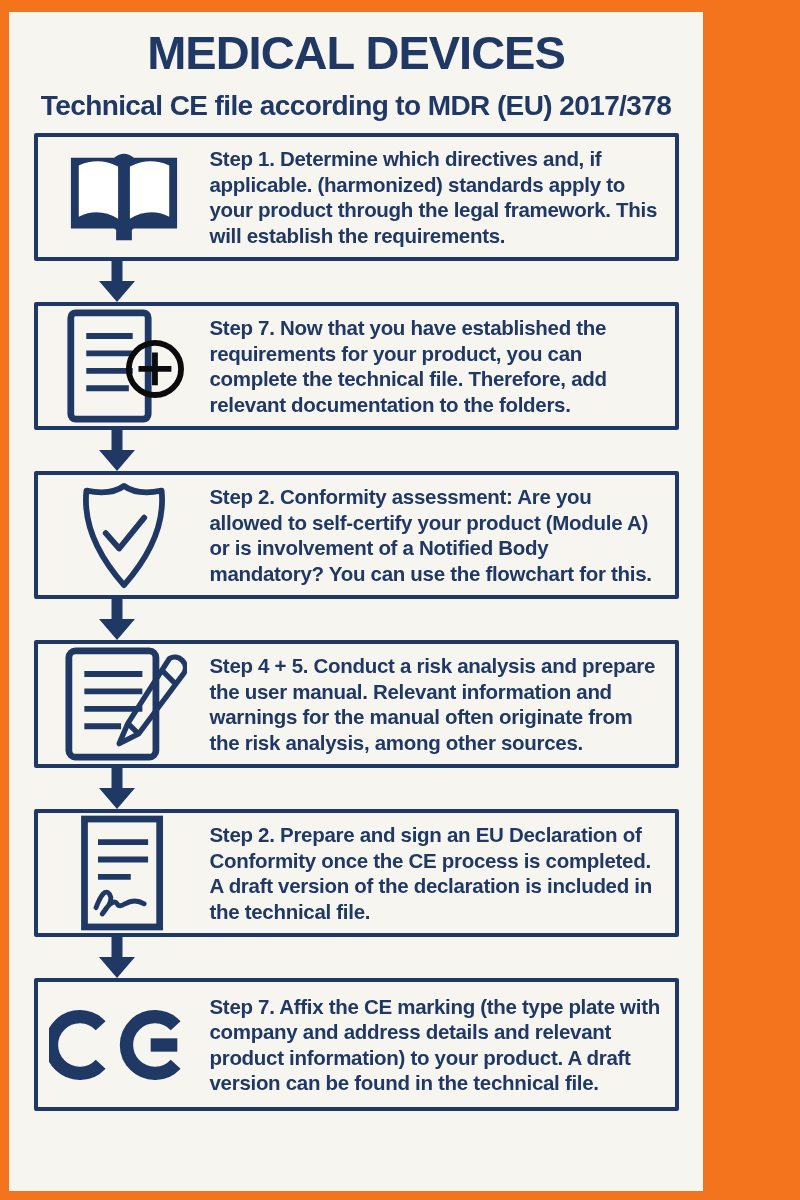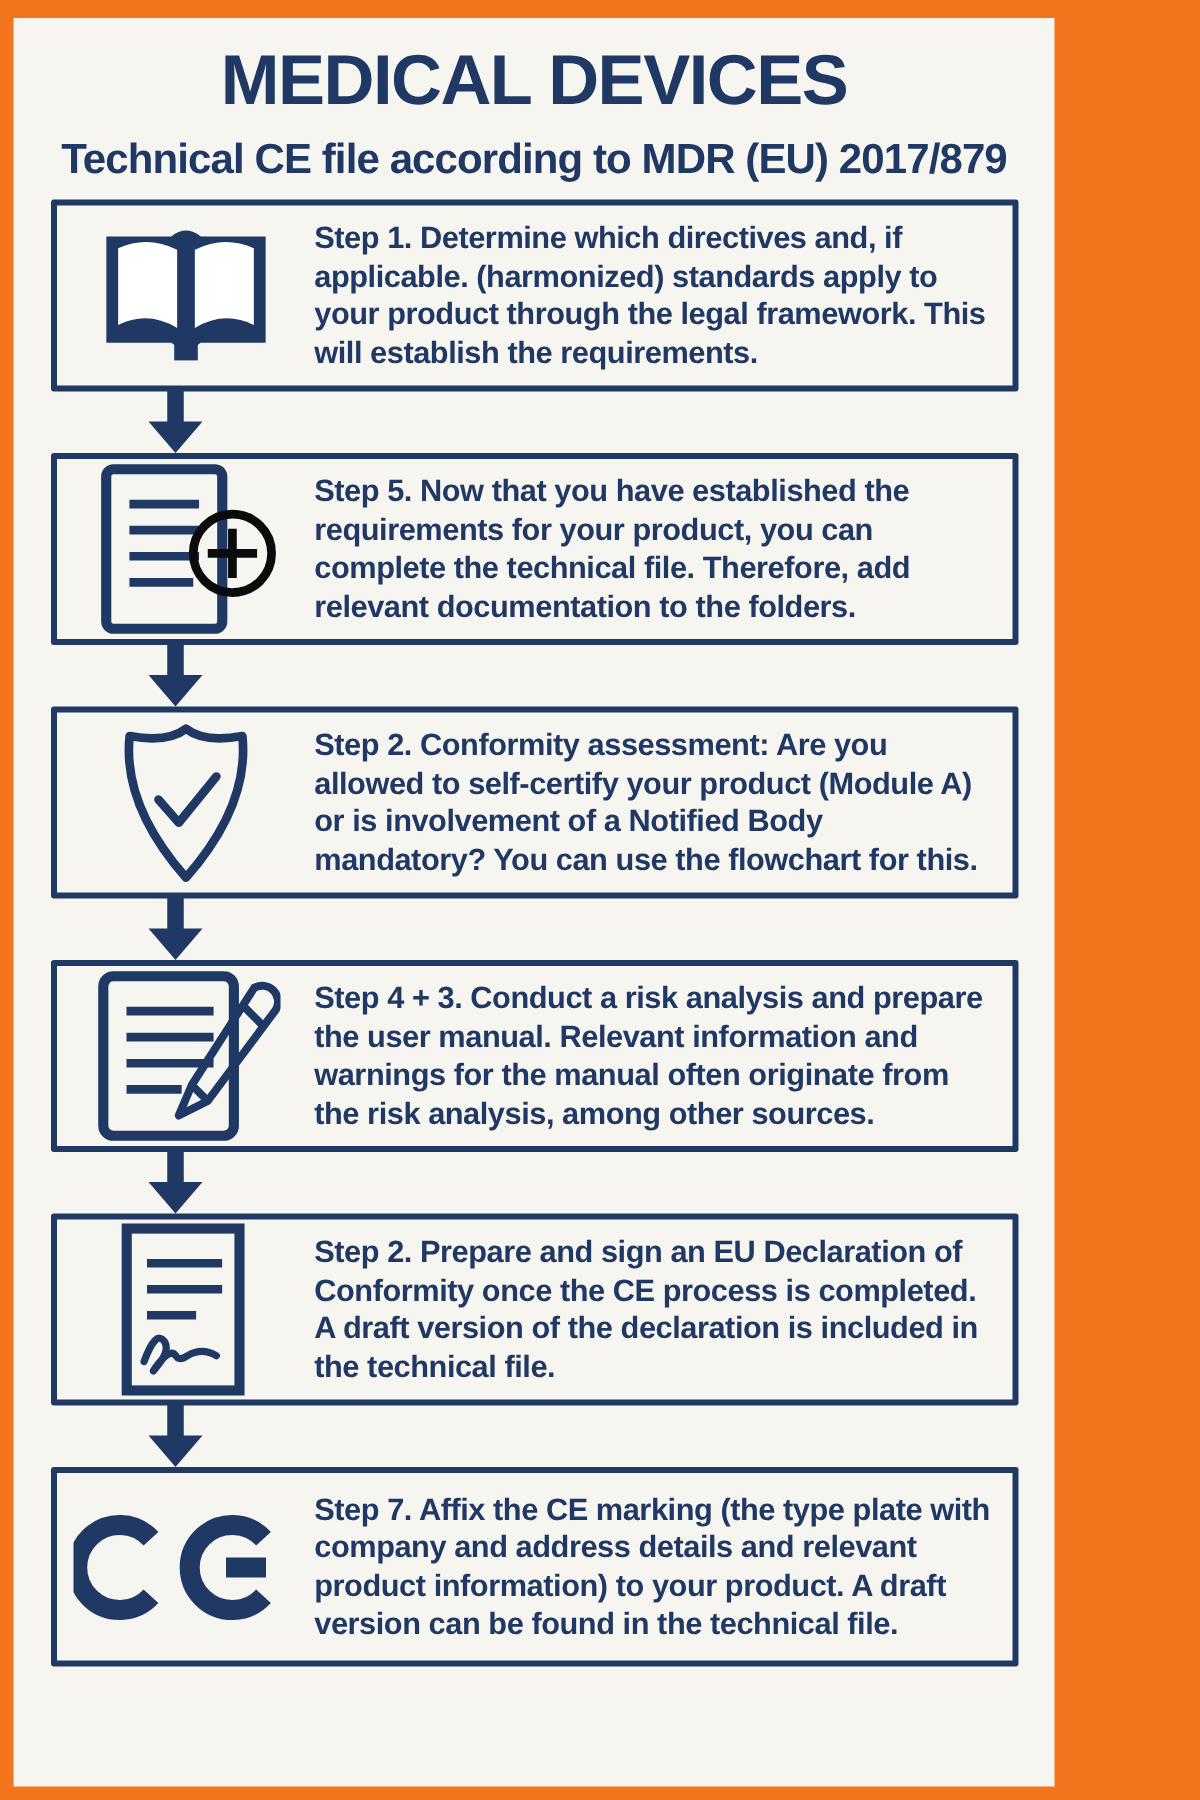--- a/index.html
+++ b/index.html
@@ -90,21 +90,21 @@
   svg .fill{fill:var(--navy);}
   svg .blackstroke{stroke:var(--black);fill:none;}
 </style>
 </head>
 <body>
 
 <div class="frame">
 
   <div class="header">
     <div class="title">MEDICAL DEVICES</div>
-    <div class="subtitle">Technical CE file according to MDR (EU) 2017/879</div>
+    <div class="subtitle">Technical CE file according to MDR (EU) 2017/378</div>
   </div>
 
   <div class="flow">
 
     <div class="step-row">
       <div class="icon-cell">
         <svg width="118" height="100" viewBox="0 0 120 100">
           <path class="fill" d="M6,10 L50,10 Q60,2 70,10 L114,10 L114,82 L70,82 Q60,90 50,82 L6,82 Z"></path>
           <rect class="fill" x="52" y="82" width="16" height="12"></rect>
           <path d="M14,18 Q34,9 54,19 L54,72 Q34,60 14,70 Z" fill="#FFFFFF"></path>
@@ -123,21 +123,21 @@
 
     <div class="step-row">
       <div class="icon-cell">
         <svg width="126" height="118" viewBox="0 0 130 122">
           <rect class="stroke" x="10" y="6" width="80" height="110" rx="5" stroke-width="7"></rect>
           <path class="stroke" stroke-width="6" d="M26,30 H74 M26,48 H74 M26,66 H74 M26,84 H70"></path>
           <circle class="blackstroke" cx="97" cy="64" r="27" stroke-width="6" fill="#F7F5F0"></circle>
           <path class="blackstroke" stroke-width="6" d="M97,47 V81 M80,64 H114"></path>
         </svg>
       </div>
-      <div class="step-text">Step 5. Now that you have established the requirements for your product, you can complete the technical file. Therefore, add relevant documentation to the folders.</div>
+      <div class="step-text">Step 7. Now that you have established the requirements for your product, you can complete the technical file. Therefore, add relevant documentation to the folders.</div>
     </div>
 
     <div class="arrow-row">
       <svg width="38" height="44" viewBox="0 0 38 44">
         <rect class="fill" x="13.5" y="0" width="11" height="23"></rect>
         <polygon class="fill" points="1,22 37,22 19,43"></polygon>
       </svg>
     </div>
 
     <div class="step-row">
@@ -159,21 +159,21 @@
 
     <div class="step-row">
       <div class="icon-cell">
         <svg width="126" height="118" viewBox="0 0 130 122">
           <rect class="stroke" x="8" y="6" width="90" height="110" rx="7" stroke-width="7"></rect>
           <path class="stroke" stroke-width="6" d="M24,30 H84 M24,48 H84 M24,66 H84 M24,84 H62"></path>
           <path class="stroke" stroke-width="5.5" stroke-linejoin="round" fill="#F7F5F0" d="M112,14 a11,11 0 0 1 15,15 L80,92 L60,102 L69,81 Z"></path>
           <path class="stroke" stroke-width="5.5" d="M103,25 L117,39 M69,81 L80,92"></path>
         </svg>
       </div>
-      <div class="step-text">Step 4 + 3. Conduct a risk analysis and prepare the user manual. Relevant information and warnings for the manual often originate from the risk analysis, among other sources.</div>
+      <div class="step-text">Step 4 + 5. Conduct a risk analysis and prepare the user manual. Relevant information and warnings for the manual often originate from the risk analysis, among other sources.</div>
     </div>
 
     <div class="arrow-row">
       <svg width="38" height="44" viewBox="0 0 38 44">
         <rect class="fill" x="13.5" y="0" width="11" height="23"></rect>
         <polygon class="fill" points="1,22 37,22 19,43"></polygon>
       </svg>
     </div>
 
     <div class="step-row">

